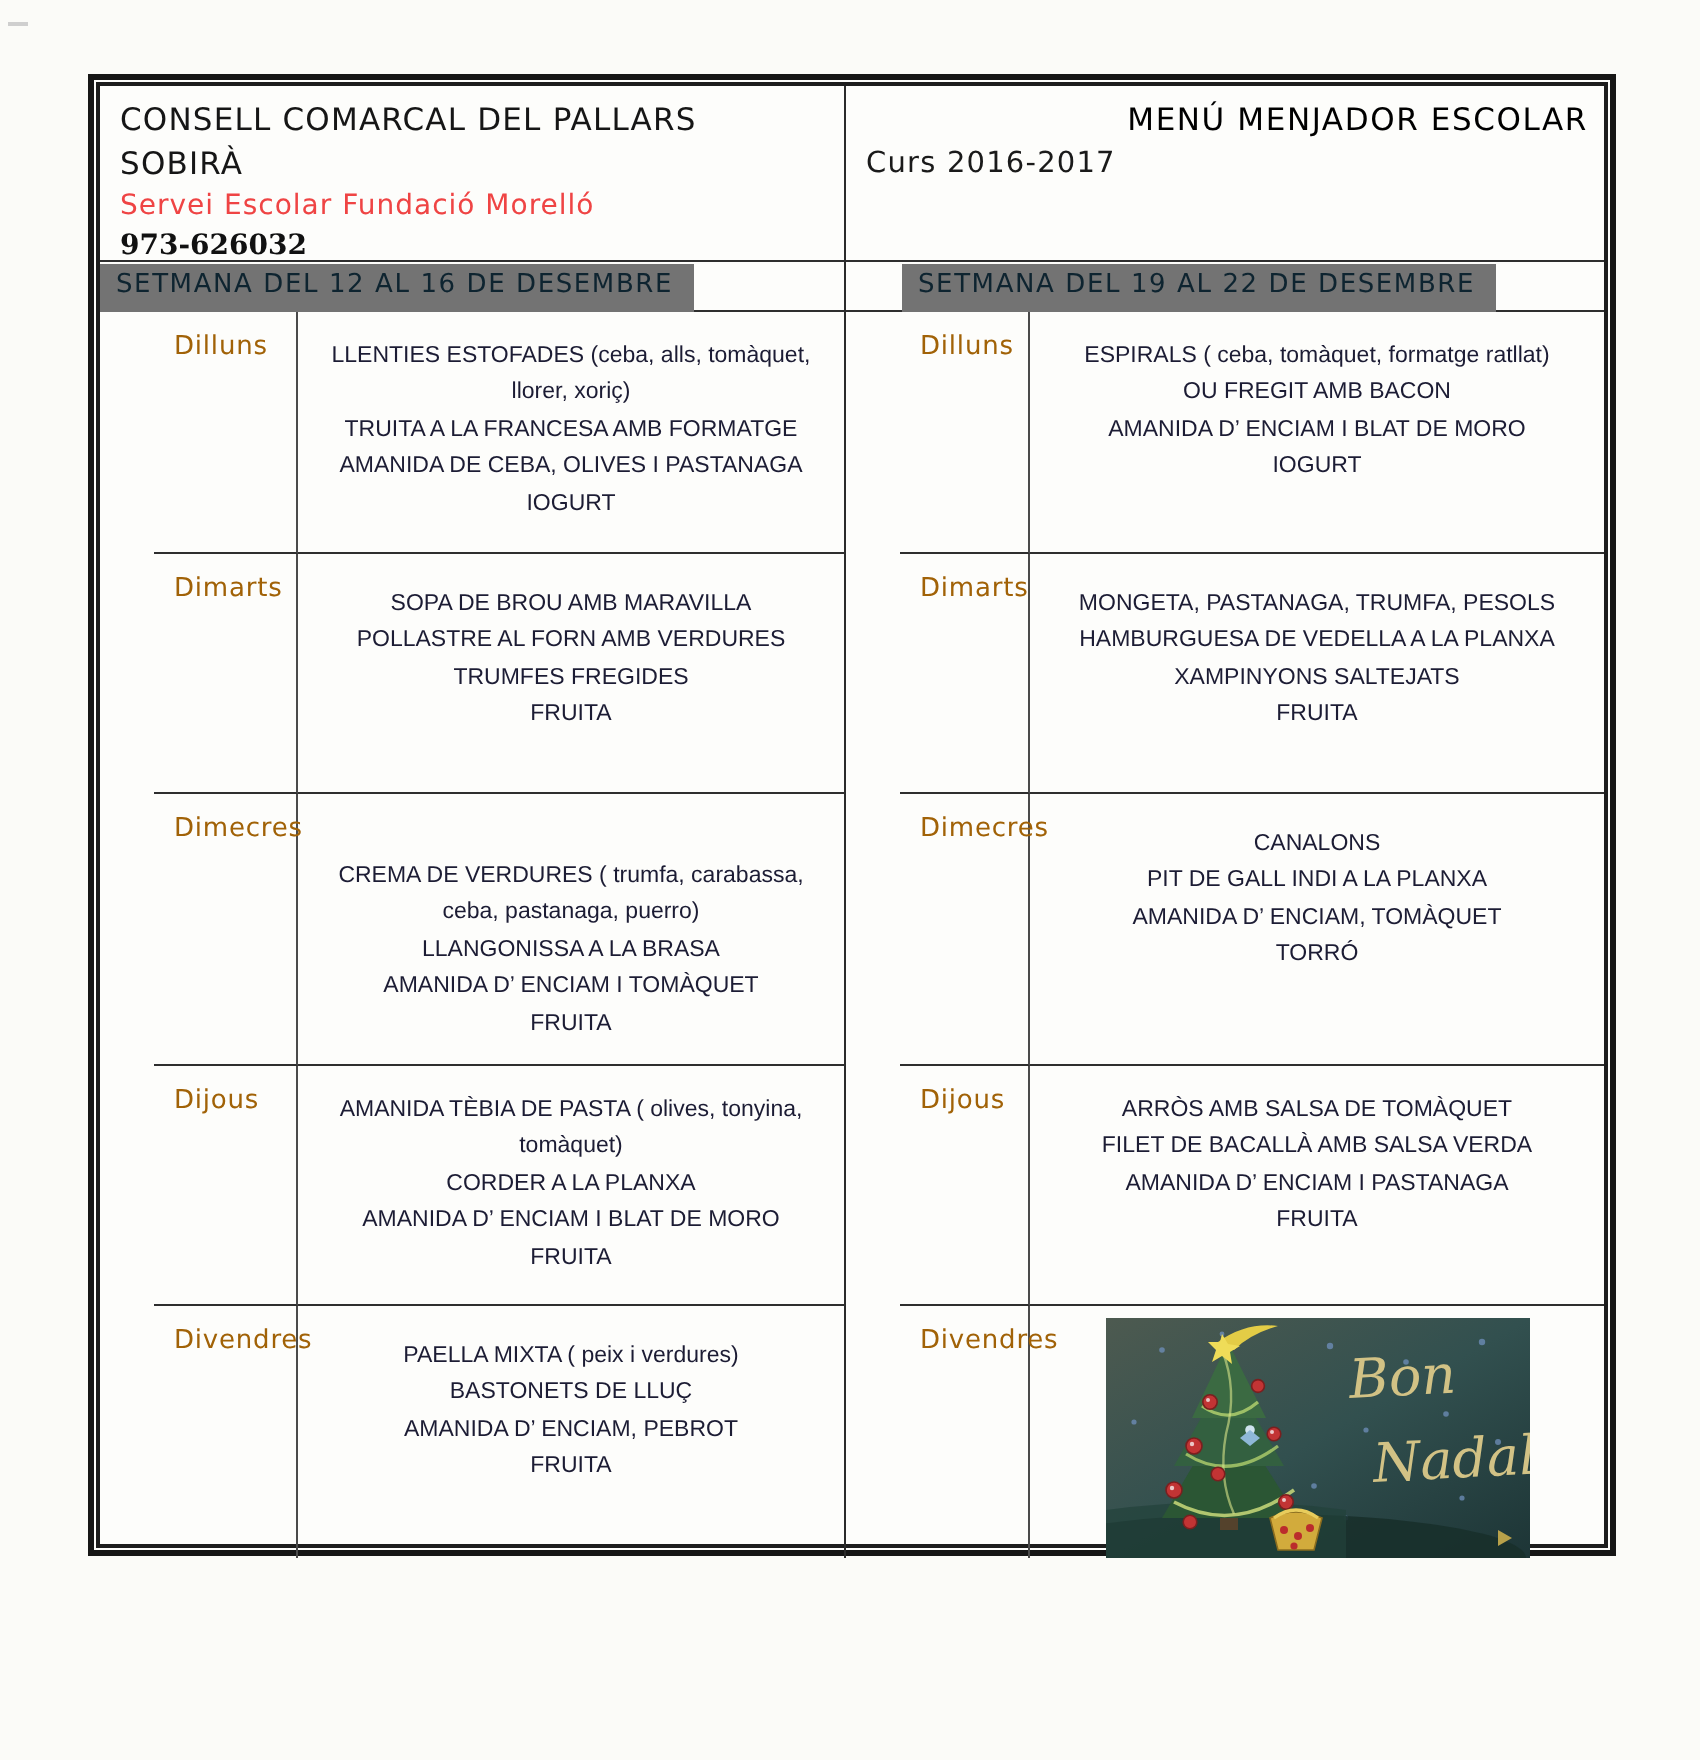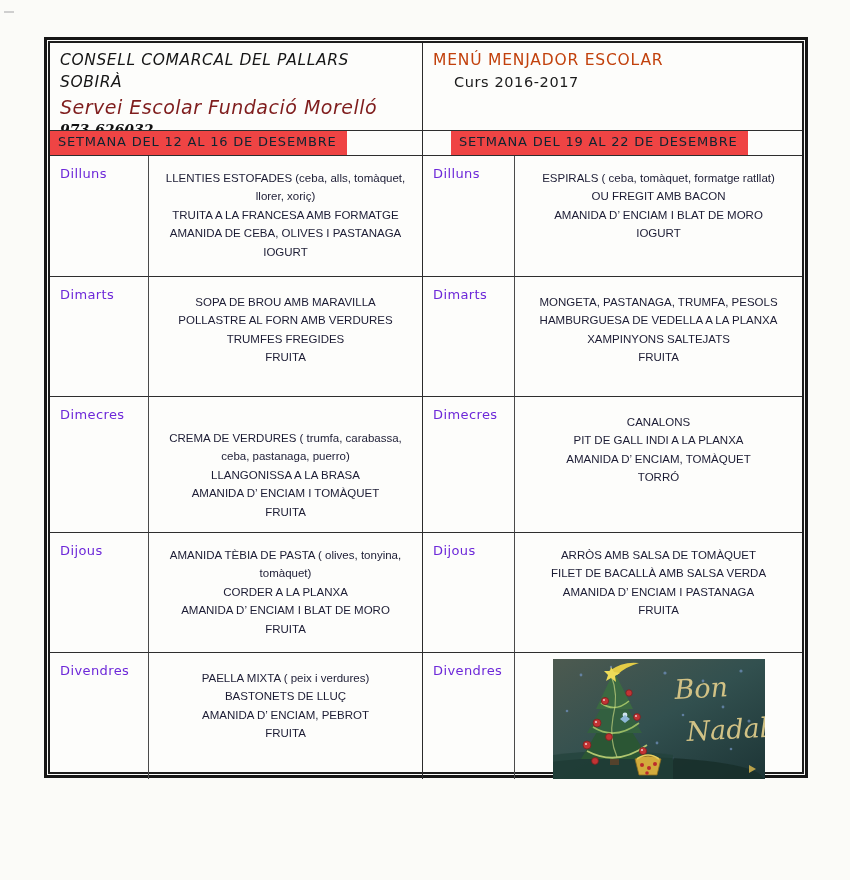--- a/index.html
+++ b/index.html
@@ -28,53 +28,54 @@
     grid-template-columns: 99px 274px 92px 1fr;
     grid-template-rows: 87px 26px 121px 120px 136px 120px 1fr;
   }
   .cell { position: relative; }
   .b-r  { border-right: 1px solid #4a4a4a; }
   .b-rm { border-right: 1px solid #2b2b2b; }   
   .b-b  { border-bottom: 1px solid #2e2e2e; }
   .b-t  { border-top: 1px solid #2e2e2e; }
 
   
-  .hdr-left  { grid-column: 1 / 3; grid-row: 1; padding: 6px 8px 0 10px; font-style: italic; }
+  .hdr-left  { grid-column: 1 / 3; grid-row: 1; padding: 6px 8px 0 10px; }
   .hdr-right { grid-column: 3 / 5; grid-row: 1; padding: 6px 8px 0 10px; }
   .org-name  { font-size: 15.5px; letter-spacing: .6px; color: #161616; line-height: 1.45; }
-  .org-sub   { font-size: 19px; letter-spacing: .5px; color: #7f1d1d; line-height: 1.4; }
+  .org-sub   { font-size: 14px; letter-spacing: .5px; color: #ef4444; line-height: 1.4; }
   .email     { font-family: "DejaVu Serif", serif; font-weight: bold; font-size: 13.5px;
                color: #1f57c0; text-decoration: underline; line-height: 1.45; display: inline-block; cursor: pointer; }
   .phone     { font-family: "DejaVu Serif", serif; font-weight: bold; font-size: 14px; color: #111; line-height: 1.35; }
-  .menu-title{ font-size: 15.5px; letter-spacing: .8px; color: #c2410c; line-height: 1.5; }
-  .course    { font-size: 14.5px; letter-spacing: .6px; color: #1a1a1a; line-height: 1.45; margin-left: 21px; }
+  .menu-title{ font-size: 15.5px; letter-spacing: .8px; color: #000000; line-height: 1.5; text-align: right; }
+  .course    { font-size: 14.5px; letter-spacing: .6px; color: #1a1a1a; line-height: 1.45; }
 
   
   .week-left  { grid-column: 1 / 3; grid-row: 2; }
   .week-right { grid-column: 3 / 5; grid-row: 2; padding-left: 28px; }
   .week-band {
     display: inline-block;
     height: 100%;
     padding: 3px 10px 0 8px;
-    background: #ef4444;
+    background: #737373;
     font-size: 13px;
     letter-spacing: .8px;
     color: #0e2430;
     font-weight: 500;
     white-space: nowrap;
   }
   .week-left .week-band  { min-width: 292px; }
   .week-right .week-band { min-width: 283px; }
 
   
   .day-cell {
     padding: 10px 4px 0 10px;
     font-size: 13px;
     letter-spacing: .4px;
-    color: #6d28d9;
+    color: #a16207;
+    margin-left: 27px;
   }
   .menu-cell {
     padding: 16px 8px 0 8px;
     text-align: center;
     font-family: "Liberation Sans", sans-serif;
     font-weight: normal;
     font-size: 11.5px;
     line-height: 1.6;
     color: #1c1c34;
     white-space: pre-line;

